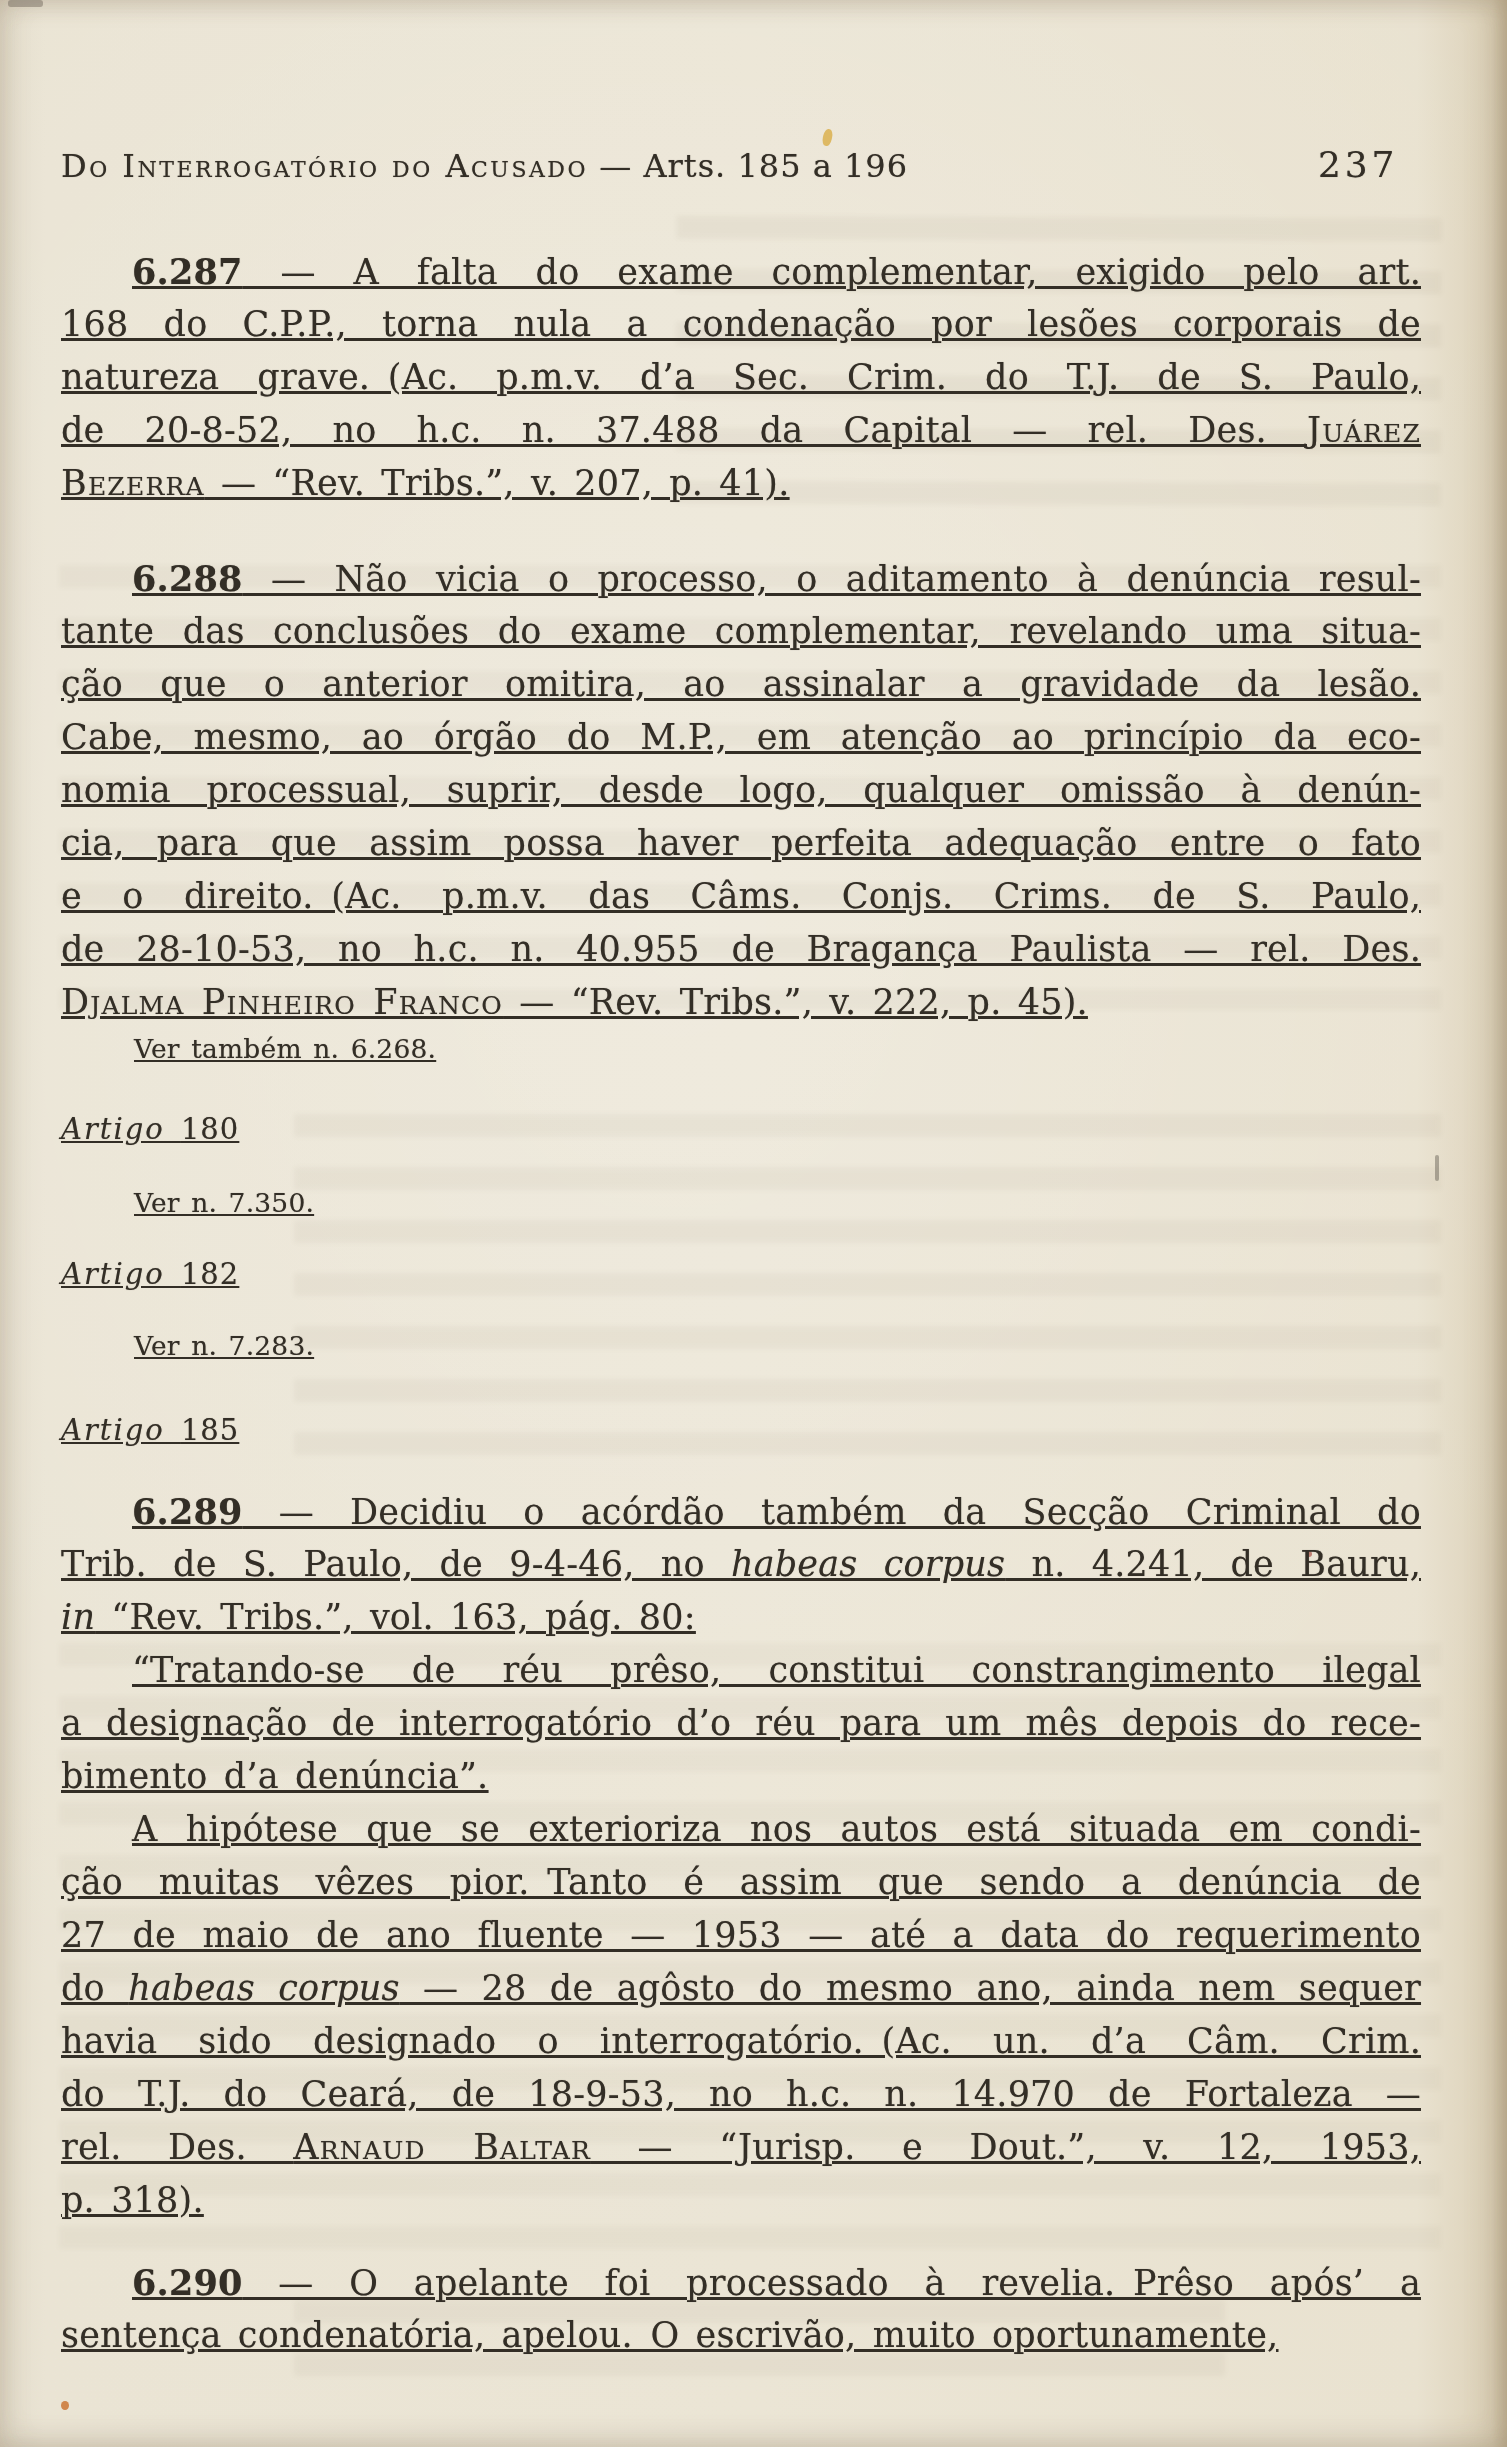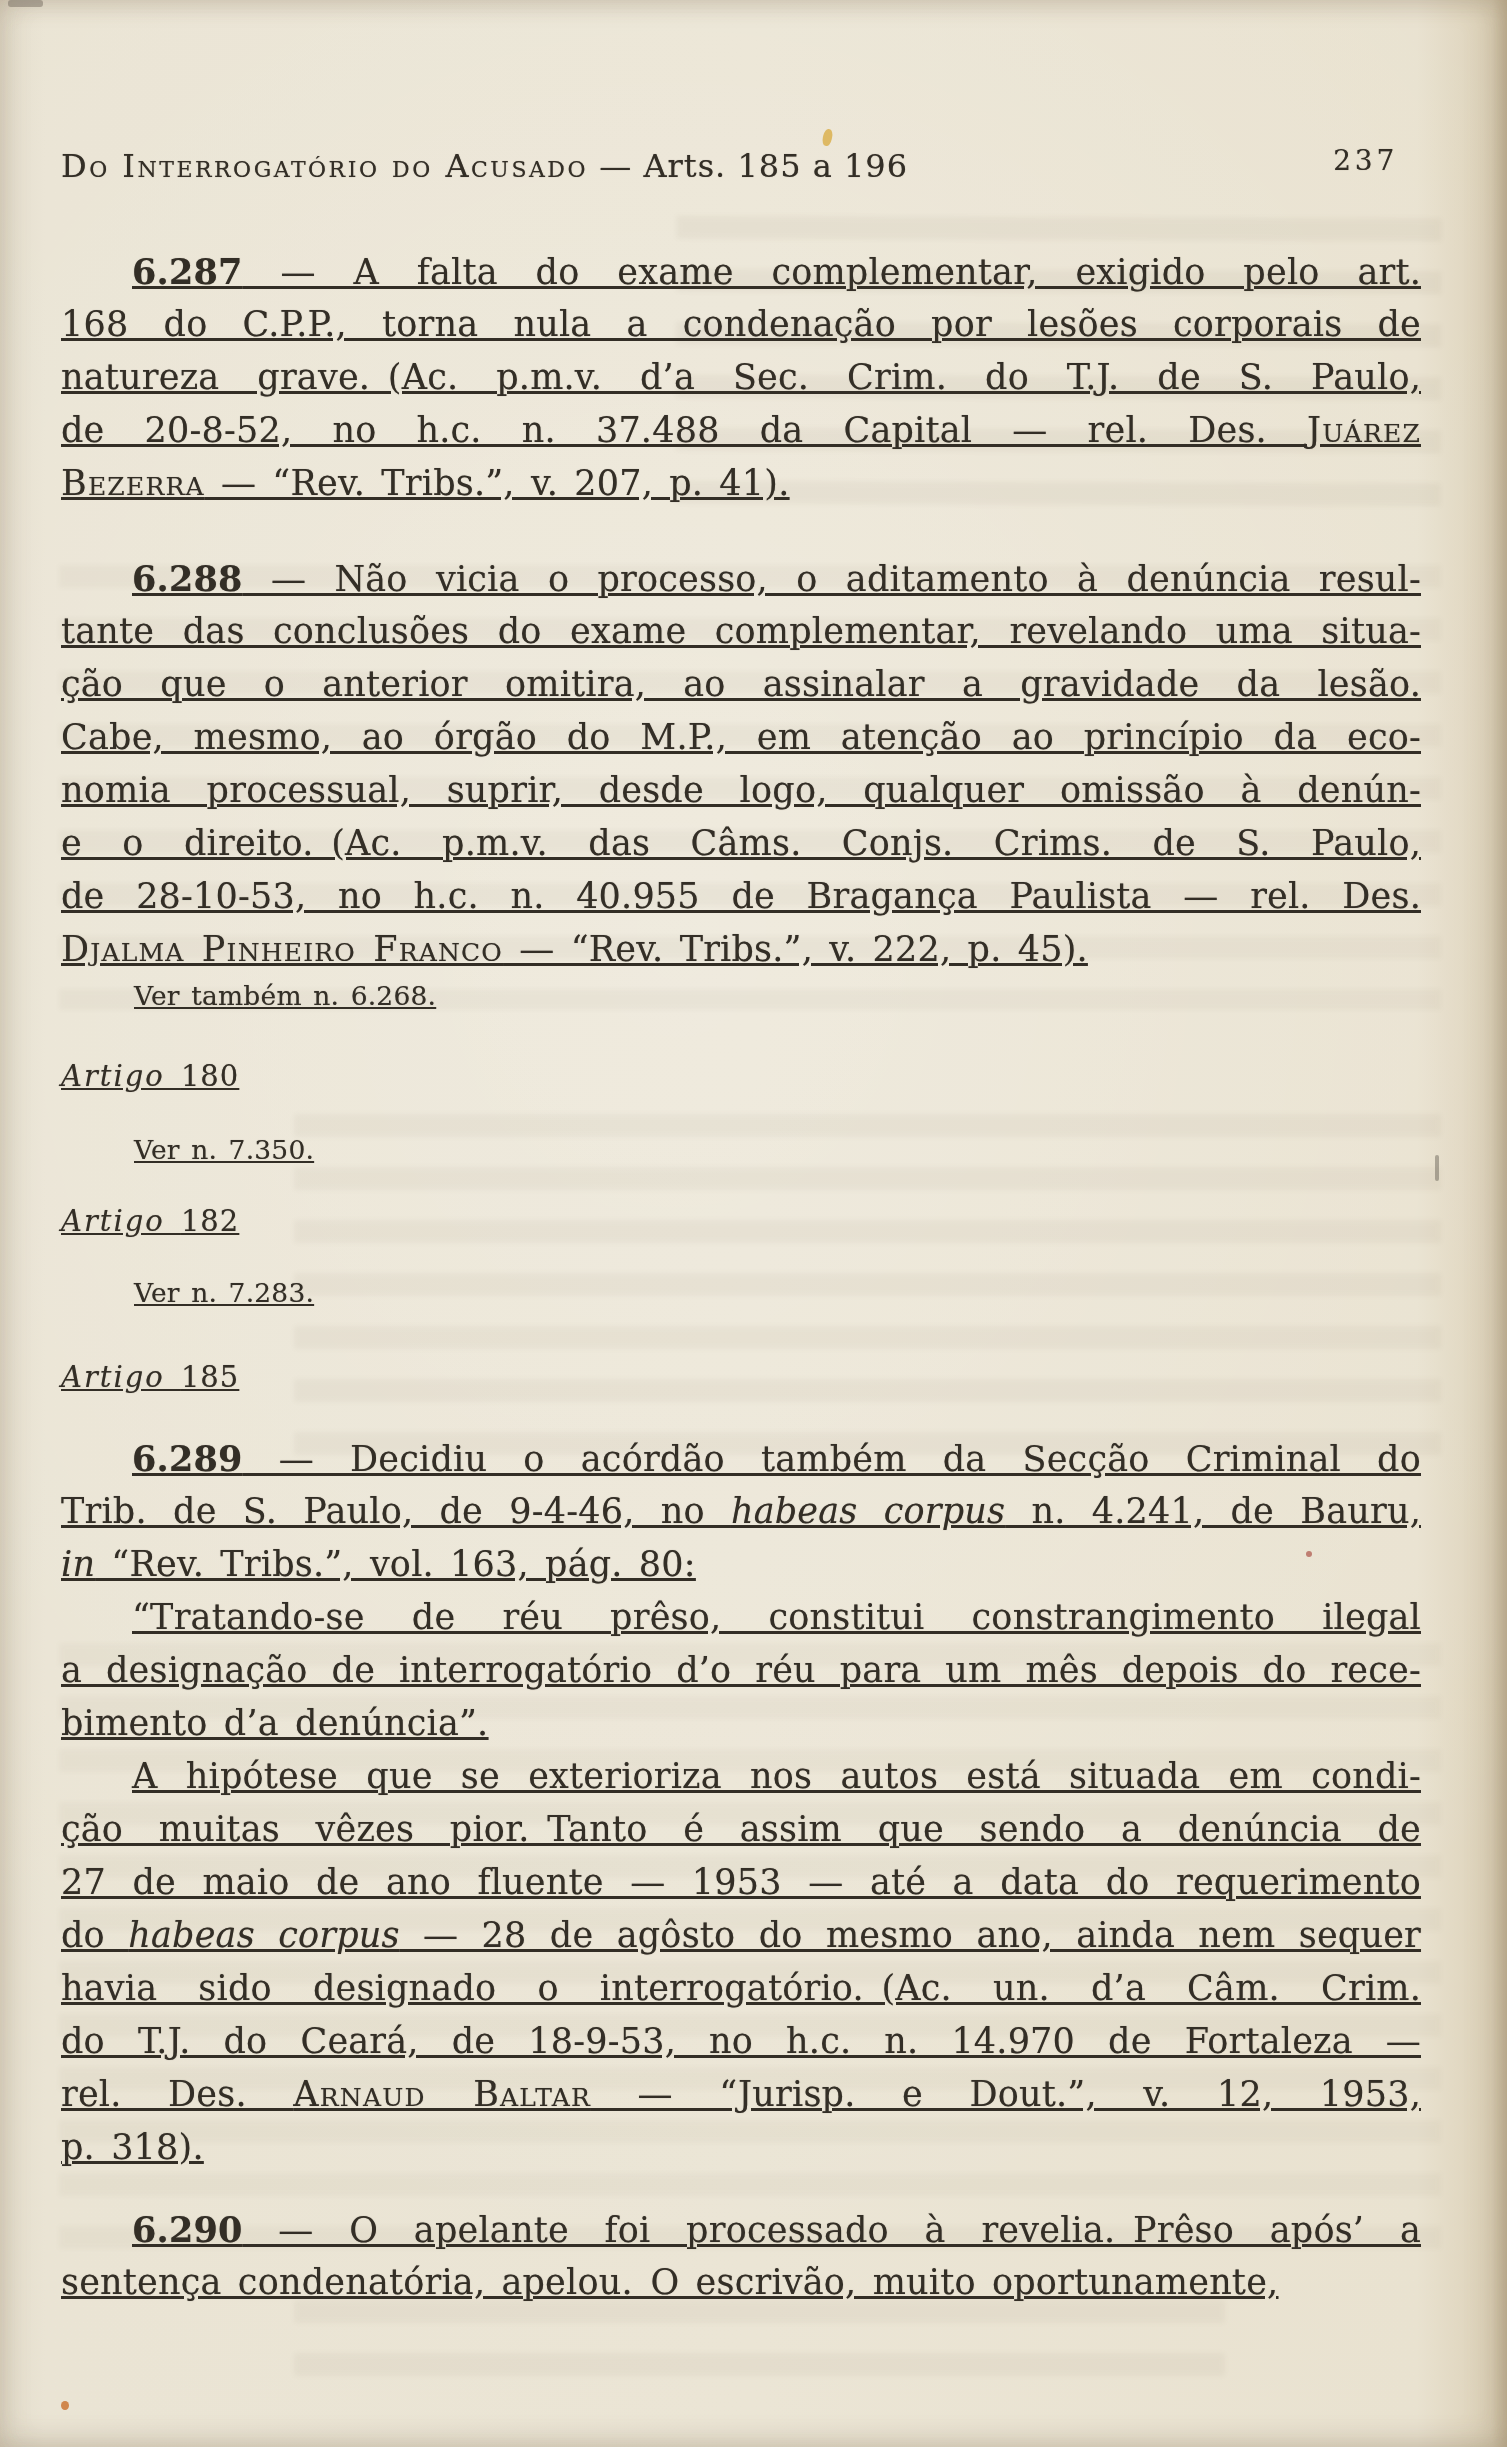--- a/index.html
+++ b/index.html
@@ -15,21 +15,21 @@
       inset 0 -9.8px 25.5px rgba(124,106,74,.10),
       inset 0 7.8px 19.6px rgba(124,106,74,.08),
       inset 13.7px 0 23.5px rgba(124,106,74,.06);
     color:#332e26;
     font-family:"DejaVu Serif","Liberation Serif",serif;
   }
   .pagehead{position:relative;margin:147px 93px 0 61px;height:45px;font-size:32px;
     text-shadow:0 0 0.8px rgba(51,46,38,.55);}
   .ptitle{position:absolute;left:0;right:69px;text-align:left;letter-spacing:1px;white-space:nowrap}
   .ptitle .sc{font-variant:small-caps;letter-spacing:2.5px}
-  .pnum{position:absolute;right:15.7px;top:-2.9px;font-size:28px;letter-spacing:3.9px}
+  .pnum{position:absolute;right:15.7px;top:-2.9px;font-size:36px;letter-spacing:3.9px}
 
   .content{position:relative;padding:0 86px 0 61px;
     text-shadow:0 0 0.8px rgba(51,46,38,.50);text-decoration:underline;}
   .block{position:relative}
   .line{font-size:35px;line-height:53px;height:53px;letter-spacing:0.2px;word-spacing:4.9px;overflow:visible}
   .paragraph .jl{text-align:justify;text-align-last:justify}
   .paragraph .ind{text-indent:71px}
   .b{font-weight:bold}
   .i{font-style:italic}
   .sc{font-variant:small-caps;letter-spacing:1.2px}
@@ -91,20 +91,21 @@
         <div class="line jl" data-name="text-line"><span class="" data-name="text-segment">natureza grave. (Ac. p.m.v. d’a Sec. Crim. do T.J. de S. Paulo,</span></div>
         <div class="line jl" data-name="text-line"><span class="" data-name="text-segment">de 20-8-52, no h.c. n. 37.488 da Capital — rel. Des. </span><span class="sc" data-name="text-segment">Juárez</span></div>
         <div class="line" data-name="text-line"><span class="sc" data-name="text-segment">Bezerra</span><span class="" data-name="text-segment"> — “Rev. Tribs.”, v. 207, p. 41).</span></div>
       </div>
       <div class="block paragraph" data-name="p-6288">
         <div class="line jl ind" data-name="text-line"><span class="b " data-name="text-segment">6.288</span><span class="" data-name="text-segment"> — Não vicia o processo, o aditamento à denúncia resul-</span></div>
         <div class="line jl" data-name="text-line"><span class="" data-name="text-segment">tante das conclusões do exame complementar, revelando uma situa-</span></div>
         <div class="line jl" data-name="text-line"><span class="" data-name="text-segment">ção que o anterior omitira, ao assinalar a gravidade da lesão.</span></div>
         <div class="line jl" data-name="text-line"><span class="" data-name="text-segment">Cabe, mesmo, ao órgão do M.P., em atenção ao princípio da eco-</span></div>
         <div class="line jl" data-name="text-line"><span class="" data-name="text-segment">nomia processual, suprir, desde logo, qualquer omissão à denún-</span></div>
+        <div class="line jl" data-name="text-line"><span class="" data-name="text-segment">cia, para que assim possa haver perfeita adequação entre o fato</span></div>
         <div class="line jl" data-name="text-line"><span class="" data-name="text-segment">e o direito. (Ac. p.m.v. das Câms. Conjs. Crims. de S. Paulo,</span></div>
         <div class="line jl" data-name="text-line"><span class="" data-name="text-segment">de 28-10-53, no h.c. n. 40.955 de Bragança Paulista — rel. Des.</span></div>
         <div class="line" data-name="text-line"><span class="sc" data-name="text-segment">Djalma Pinheiro Franco</span><span class="" data-name="text-segment"> — “Rev. Tribs.”, v. 222, p. 45).</span></div>
       </div>
       <div class="block note" data-name="note-6268">
         <div class="line" data-name="text-line"><span class="" data-name="text-segment">Ver também n. 6.268.</span></div>
       </div>
       <div class="block artigo" data-name="artigo-180">
         <div class="line" data-name="text-line"><span class="i " data-name="text-segment">Artigo </span><span class="" data-name="text-segment">180</span></div>
       </div>

